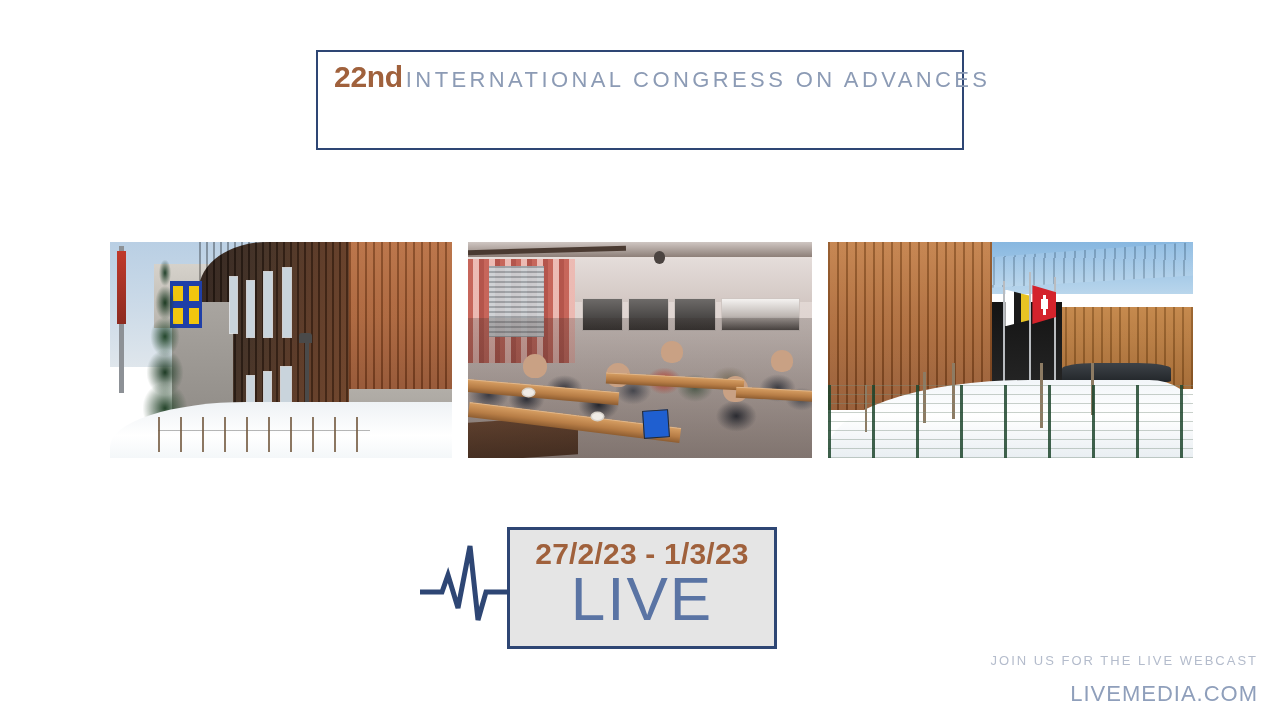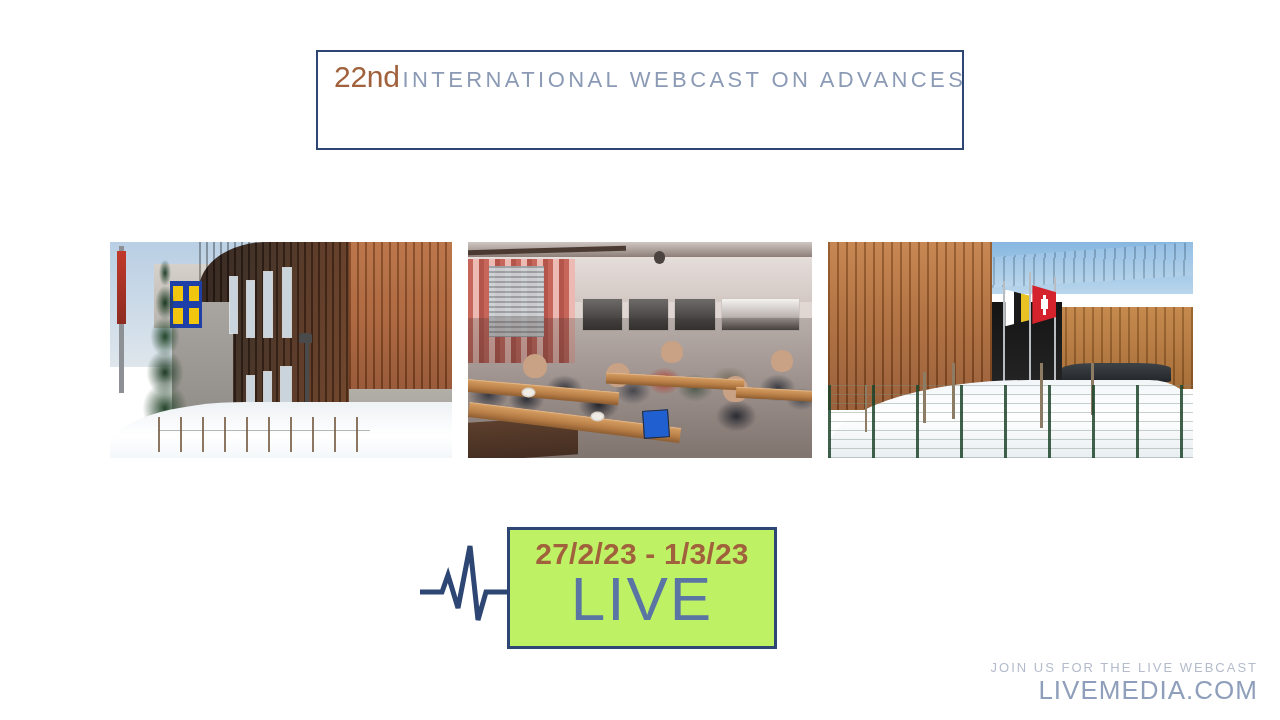--- a/index.html
+++ b/index.html
@@ -30,21 +30,21 @@
   .title-line1 {
     position: absolute;
     left: 16px;
     top: 10px;
     display: flex;
     align-items: baseline;
     white-space: nowrap;
   }
   .title-ordinal {
     font-size: 30px;
-    font-weight: normal;
+    font-weight: bold;
     color: #a0613c;
     letter-spacing: -0.3px;
     line-height: 1;
   }
   .title-sub {
     font-size: 22px;
     font-weight: 300;
     color: #8c9bb5;
     letter-spacing: 3.4px;
     line-height: 1;
@@ -350,21 +350,21 @@
     height: 104px;
   }
   .date-box {
     position: absolute;
     left: 507px;
     top: 527px;
     width: 270px;
     height: 122px;
     border: 3px solid #2e4674;
     box-sizing: border-box;
-    background: #bef264;
+    background: #e5e5e5;
   }
   .date-text {
     position: absolute;
     left: 0; right: 0;
     top: 7px;
     text-align: center;
     font-size: 30px;
     font-weight: bold;
     color: #a0613c;
     letter-spacing: 0.2px;
@@ -393,36 +393,36 @@
   }
   .webcast-kicker {
     font-size: 13px;
     font-weight: 400;
     color: #b4bccc;
     letter-spacing: 2.0px;
     line-height: 1.2;
     white-space: nowrap;
   }
   .webcast-domain {
-    font-size: 26px;
+    font-size: 22px;
     font-weight: 300;
     color: #8f9fbb;
     letter-spacing: 1.0px;
     line-height: 1.15;
-    margin-top: 1px;
+    margin-top: 12px;
     white-space: nowrap;
   }
 </style>
 </head>
 <body>
 
 <div class="title-box">
   <div class="title-line1">
     <span class="title-ordinal">22nd</span>
-    <span class="title-sub">INTERNATIONAL WEBCAST ON ADVANCES</span>
+    <span class="title-sub">INTERNATIONAL CONGRESS ON ADVANCES</span>
   </div>
 </div>
 
 <div class="photo-strip">
 
   <div class="photo photo-1">
     <div class="ph-inner">
       <div class="p1-sky"></div>
       <div class="p1-concrete-top"></div>
       <div class="p1-darkwood"></div>

